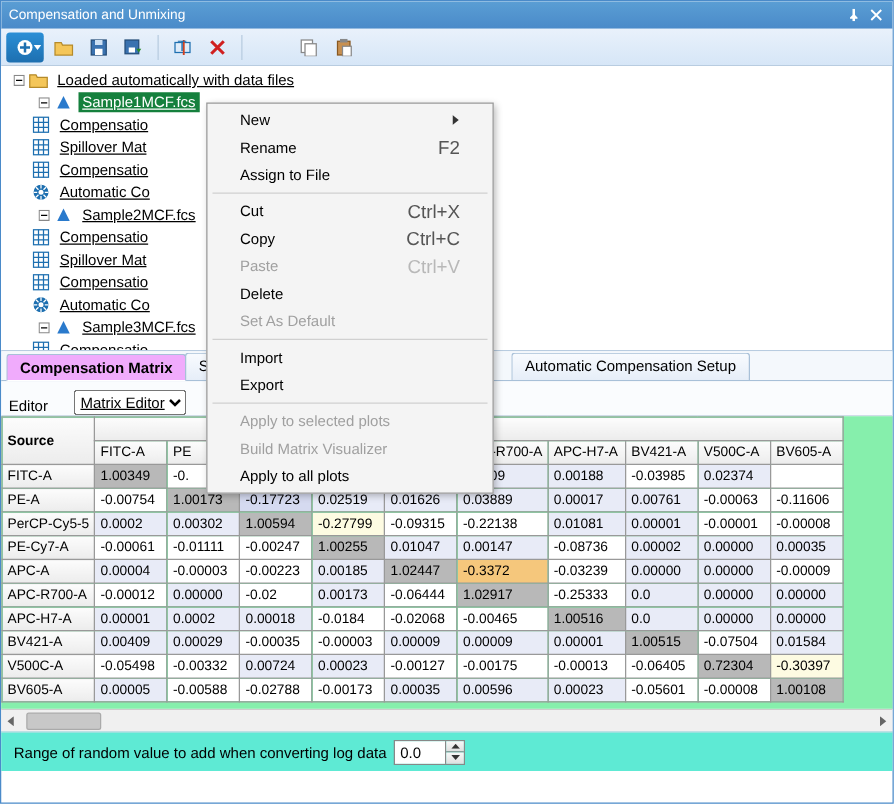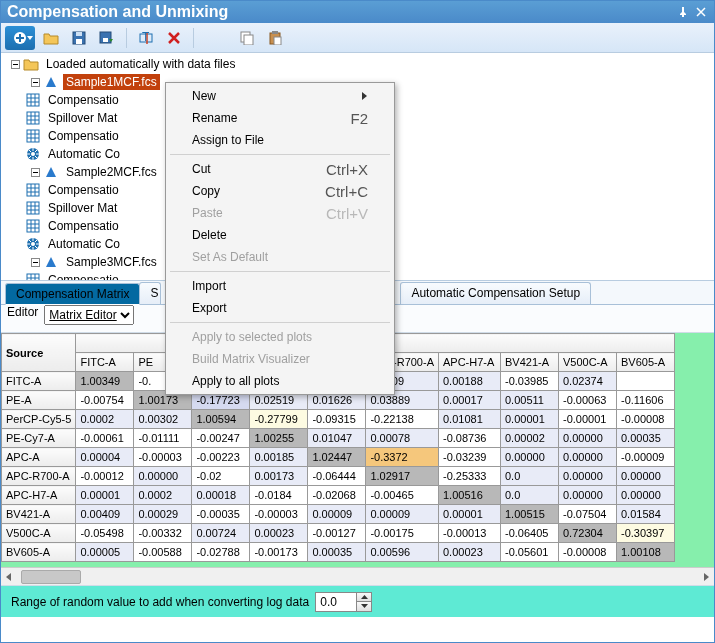--- a/index.html
+++ b/index.html
@@ -1,41 +1,41 @@
 <!DOCTYPE html>
 <html><head>
 <meta charset="utf-8">
 <style>
 * { box-sizing: border-box; margin: 0; padding: 0; font-family: "Segoe UI", Tahoma, sans-serif; font-size: 12px; }
 body { background: #fff; width: 715px; height: 643px; overflow: hidden; border: 1px solid #4a8ac9; }
 .titlebar { background: linear-gradient(#5a9ed4, #4a8ac9); color: #fff; height: 22px; display: flex; align-items: center; padding: 0 6px; }
-.titlebar .title { flex: 1; font-size: 16px; font-weight: bold; }
+.titlebar .title { flex: 1; font-size: 11px; }
 .titlebar .pin, .titlebar .close { width: 14px; height: 14px; margin-left: 4px; cursor: pointer; display: flex; align-items: center; justify-content: center; }
 .toolbar { background: linear-gradient(#e9f1fb, #d6e6f7); height: 30px; border-bottom: 1px solid #b8cce0; display: flex; align-items: center; padding: 0 4px; gap: 4px; }
 .toolbar .btn { width: 24px; height: 24px; display: flex; align-items: center; justify-content: center; border-radius: 2px; cursor: pointer; }
 .toolbar .sep { width: 1px; height: 20px; background: #b8cce0; margin: 0 3px; }
 .main-add { width: 30px; height: 24px; background: linear-gradient(#2b8fd6,#1d6fb0); border-radius: 3px; display: flex; align-items: center; justify-content: center; position: relative; }
 .main-add svg { fill: #fff; }
 .main-add .drop { position: absolute; right: 2px; }
 
 .tree-area { height: 228px; overflow: auto; border-bottom: 1px solid #b8cce0; padding: 2px 0; background: #fff; }
 .tree-line { display: flex; align-items: center; height: 18px; padding-left: 8px; white-space: nowrap; }
 .tree-toggle { width: 12px; height: 12px; display: flex; align-items: center; justify-content: center; margin-right: 2px; cursor: pointer; }
 .tree-toggle svg { width:9px; height:9px; }
 .tree-icon { width: 16px; height: 16px; margin-right: 4px; display: flex; align-items: center; justify-content: center; }
-.tree-label { padding: 1px 3px; }
-.selected .tree-label { background: #c2410c; color: #fff; }
+.tree-label { padding: 1px 3px; text-decoration: underline; }
+.selected .tree-label { background: #15803d; color: #fff; }
 .ind1 { padding-left: 28px; }
 .ind2 { padding-left: 24px; }
 
 .tab-bar { height: 24px; display: flex; align-items: flex-end; background: #f4f8fc; border-bottom: 1px solid #a8c0d8; padding-left: 4px; gap: -1px; }
 .tab { height: 22px; border: 1px solid #a8c0d8; border-bottom: none; border-radius: 3px 3px 0 0; background: linear-gradient(#f8fbfe,#e6eef8); padding: 3px 10px; margin-right: -1px; cursor: pointer; position: relative; }
-.tab.active { background: #0369a1; z-index: 2; border-bottom: 1px solid #fff; margin-bottom: -1px; font-weight: normal; }
-
-.editor-row { height: 28px; display: flex; align-items: flex-start; padding: 0 6px; background: #fafcfe; border-bottom: 1px solid #d0dce8; gap: 6px; }
+.tab.active { background: #f0abfc; z-index: 2; border-bottom: 1px solid #fff; margin-bottom: -1px; font-weight: bold; }
+
+.editor-row { height: 28px; display: flex; align-items: flex-end; padding: 0 6px; background: #fafcfe; border-bottom: 1px solid #d0dce8; gap: 21px; }
 .editor-row select { height: 20px; font-size: 12px; text-decoration: underline; }
 
 .grid-wrap { height: 234px; overflow: auto; background:#86efac; position:relative; }
 table.matrix { border-collapse: collapse; table-layout: fixed; }
 table.matrix th, table.matrix td { border: 1px solid #999; padding: 2px 4px; height: 19px; font-size: 11px; text-align: left; white-space: nowrap; overflow: hidden; }
 table.matrix th { background: linear-gradient(#fcfcfc,#ececec); font-weight: normal; }
 table.matrix th.source-h { font-weight: bold; }
 table.matrix td { background:#fff; }
 .scroll-h { height: 18px; background:#f0f0f0; border-top:1px solid #ccc; display:flex; align-items:center; }
 .scroll-h .thumb { height:14px; width:60px; background:#c8c8c8; border:1px solid #aaa; margin-left:4px; border-radius:2px; }
@@ -328,21 +328,21 @@
         </tr>
         <tr>
           <th>PE-A</th>
           <td class="">-0.00754</td>
           <td class="c-diag">1.00173</td>
           <td class="c-md">-0.17723</td>
           <td class="c-lt">0.02519</td>
           <td class="c-lt">0.01626</td>
           <td class="c-lt">0.03889</td>
           <td class="c-lt">0.00017</td>
-          <td class="c-lt">0.00511</td>
+          <td class="c-lt">0.00761</td>
           <td class="">-0.00063</td>
           <td class="">-0.11606</td>
         </tr>
         <tr>
           <th>PerCP-Cy5-5</th>
           <td class="c-lt">0.0002</td>
           <td class="c-lt">0.00302</td>
           <td class="c-diag">1.00594</td>
           <td class="c-yl">-0.27799</td>
           <td class="">-0.09315</td>
@@ -352,21 +352,21 @@
           <td class="">-0.00001</td>
           <td class="">-0.00008</td>
         </tr>
         <tr>
           <th>PE-Cy7-A</th>
           <td class="">-0.00061</td>
           <td class="">-0.01111</td>
           <td class="">-0.00247</td>
           <td class="c-diag">1.00255</td>
           <td class="c-lt">0.01047</td>
-          <td class="c-lt">0.00078</td>
+          <td class="c-lt">0.00147</td>
           <td class="">-0.08736</td>
           <td class="c-lt">0.00002</td>
           <td class="c-lt">0.00000</td>
           <td class="c-lt">0.00035</td>
         </tr>
         <tr>
           <th>APC-A</th>
           <td class="c-lt">0.00004</td>
           <td class="">-0.00003</td>
           <td class="">-0.00223</td>

